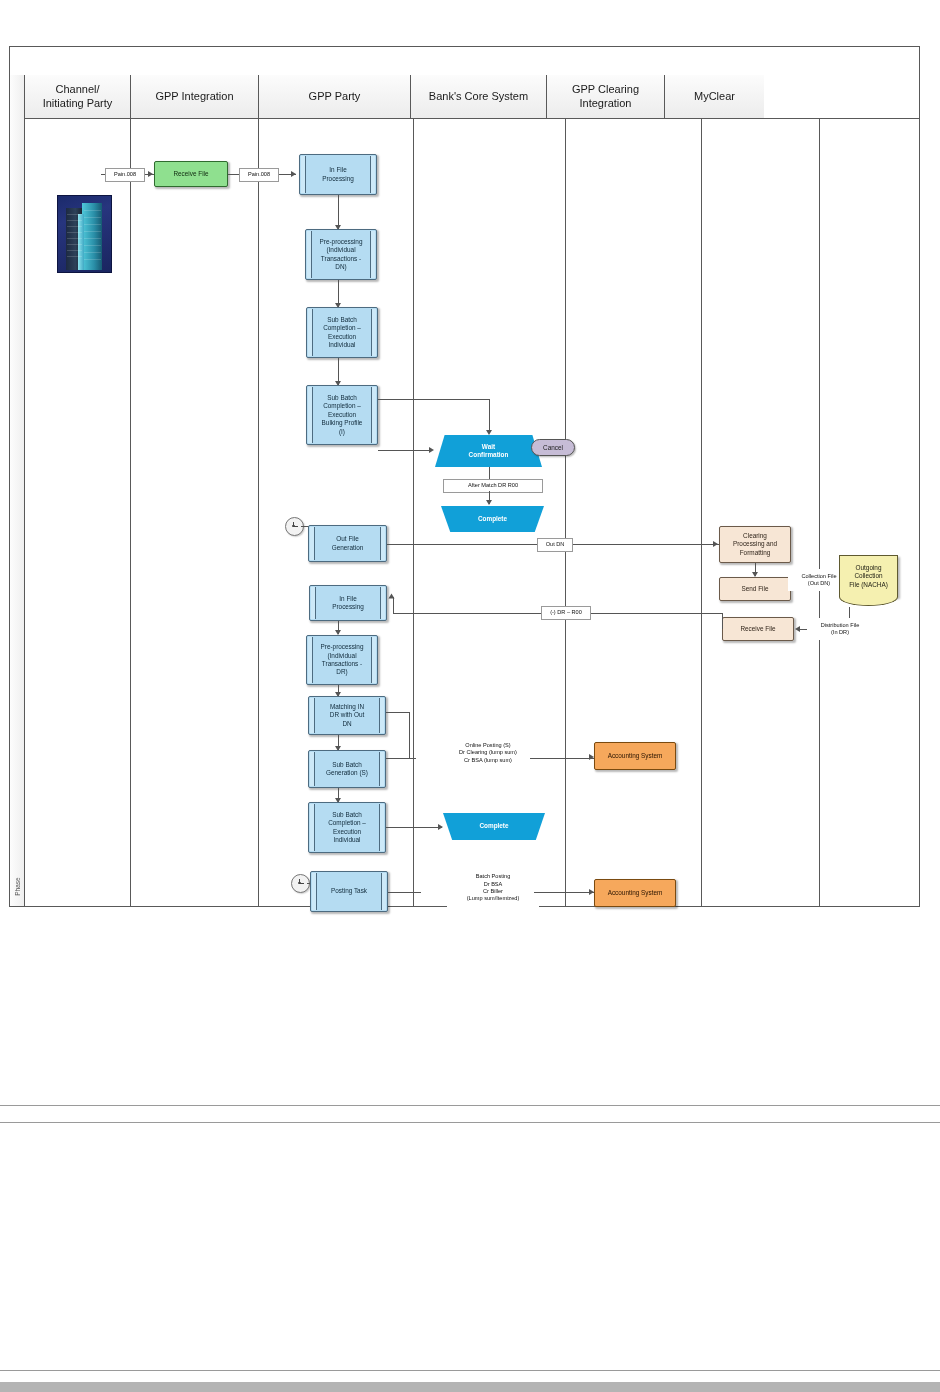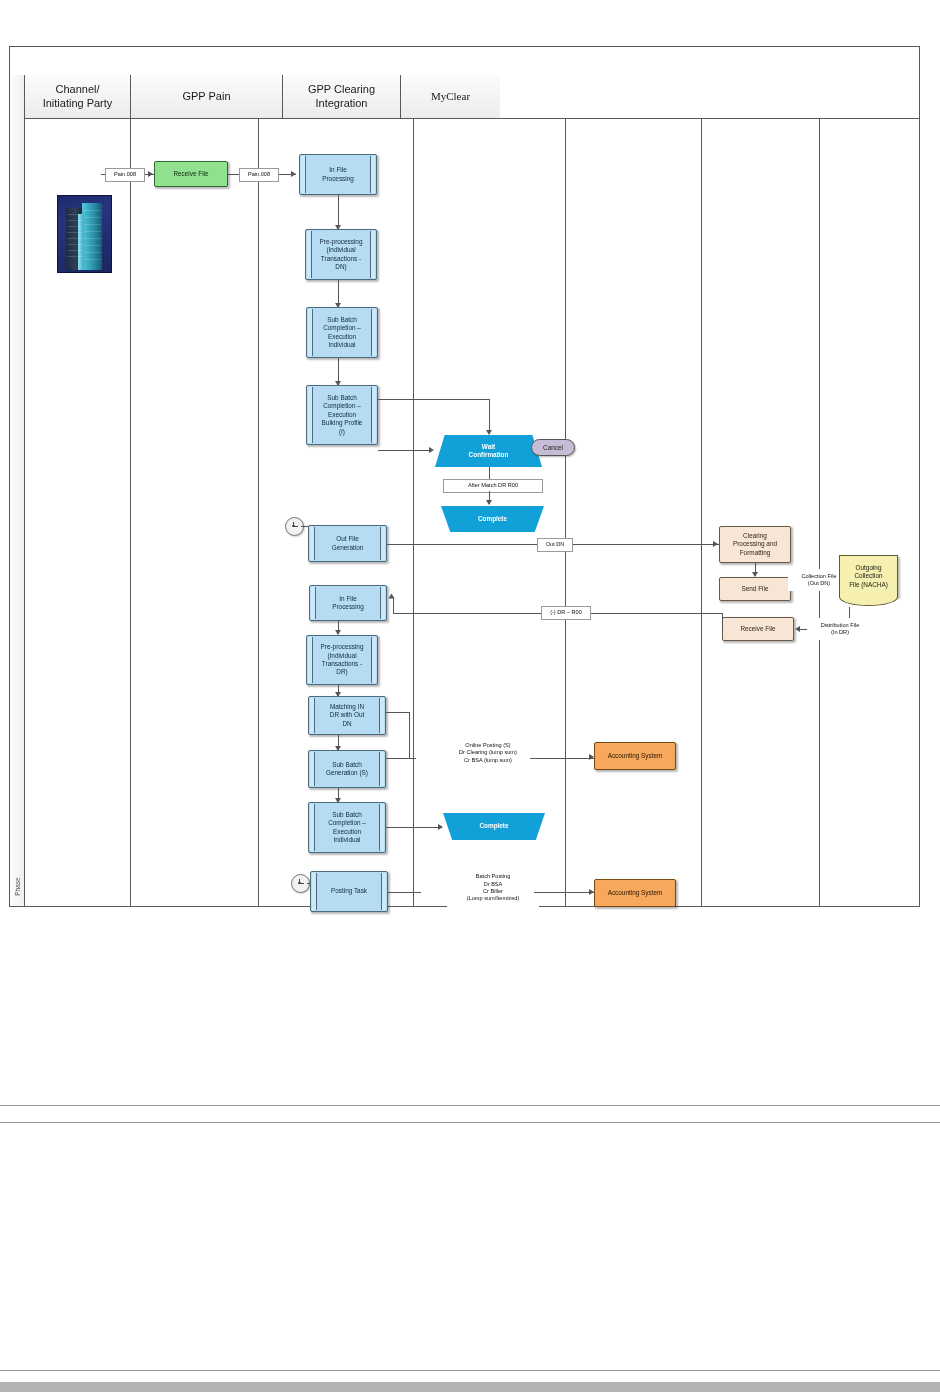--- a/index.html
+++ b/index.html
@@ -29,21 +29,21 @@
   #phase-label{position:absolute;left:-13px;bottom:16px;width:40px;
                transform:rotate(-90deg);transform-origin:center;
                font-size:6.5px;color:#555;text-align:center;}
 
   
   #lane-headers{position:absolute;left:15px;top:28px;height:43px;width:894px;display:flex;}
   .lane-head{border-right:1.5px solid #595959;box-sizing:border-box;
              background:linear-gradient(to bottom,#fcfcfc,#ececec);
              display:flex;align-items:center;justify-content:center;text-align:center;
              font-size:11px;line-height:1.25;color:#1a1a1a;padding:0 2px;}
-  .lane-head:last-child{border-right:none;font-family:Liberation Serif, serif;}
+  .lane-head:last-child{border-right:none;}
 
   
   #lane-body{position:absolute;left:15px;top:71px;height:788px;width:894px;display:flex;
              border-top:1.5px solid #595959;box-sizing:border-box;}
   .lane-col{border-right:1.5px solid #595959;box-sizing:border-box;}
   .lane-col:last-child{border-right:none;}
 
   
   #canvas{position:absolute;left:0;top:0;width:911px;height:861px;}
 
@@ -136,21 +136,23 @@
 
   <div id="diagram">
 
 
     <div id="phase-strip">
       <div id="phase-label">Phase</div>
     </div>
 
     <div id="lane-headers">
       <div class="lane-head" style="width: 106px; display: flex; flex-direction: column; align-items: center; justify-content: center;">Channel/<br>Initiating Party</div>
-      <div class="lane-head" style="width:152px">GPP Pain</div>
+      <div class="lane-head" style="width:128px">GPP Integration</div>
+      <div class="lane-head" style="width:152px">GPP Party</div>
+      <div class="lane-head" style="width:136px">Bank's Core System</div>
       <div class="lane-head" style="width: 118px; display: flex; flex-direction: column; align-items: center; justify-content: center;">GPP Clearing<br>Integration</div>
       <div class="lane-head" style="width:99px">MyClear</div>
     </div>
 
     <div id="lane-body">
       <div class="lane-col" style="width:106px"></div>
       <div class="lane-col" style="width:128px"></div>
       <div class="lane-col" style="width:155px"></div>
       <div class="lane-col" style="width:152px"></div>
       <div class="lane-col" style="width:136px"></div>

